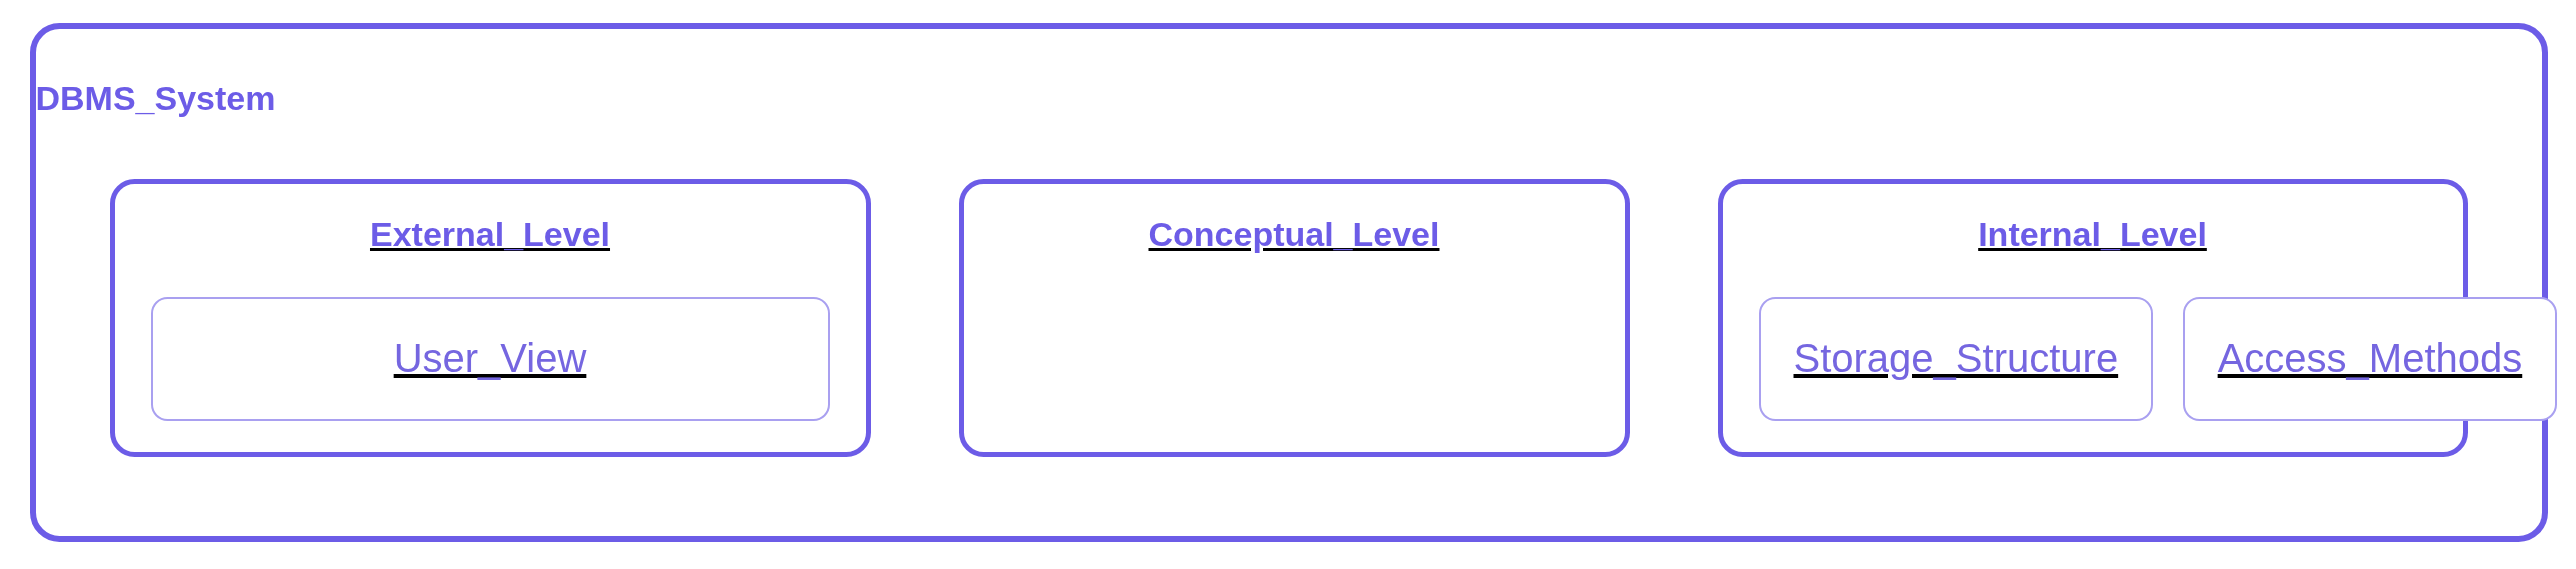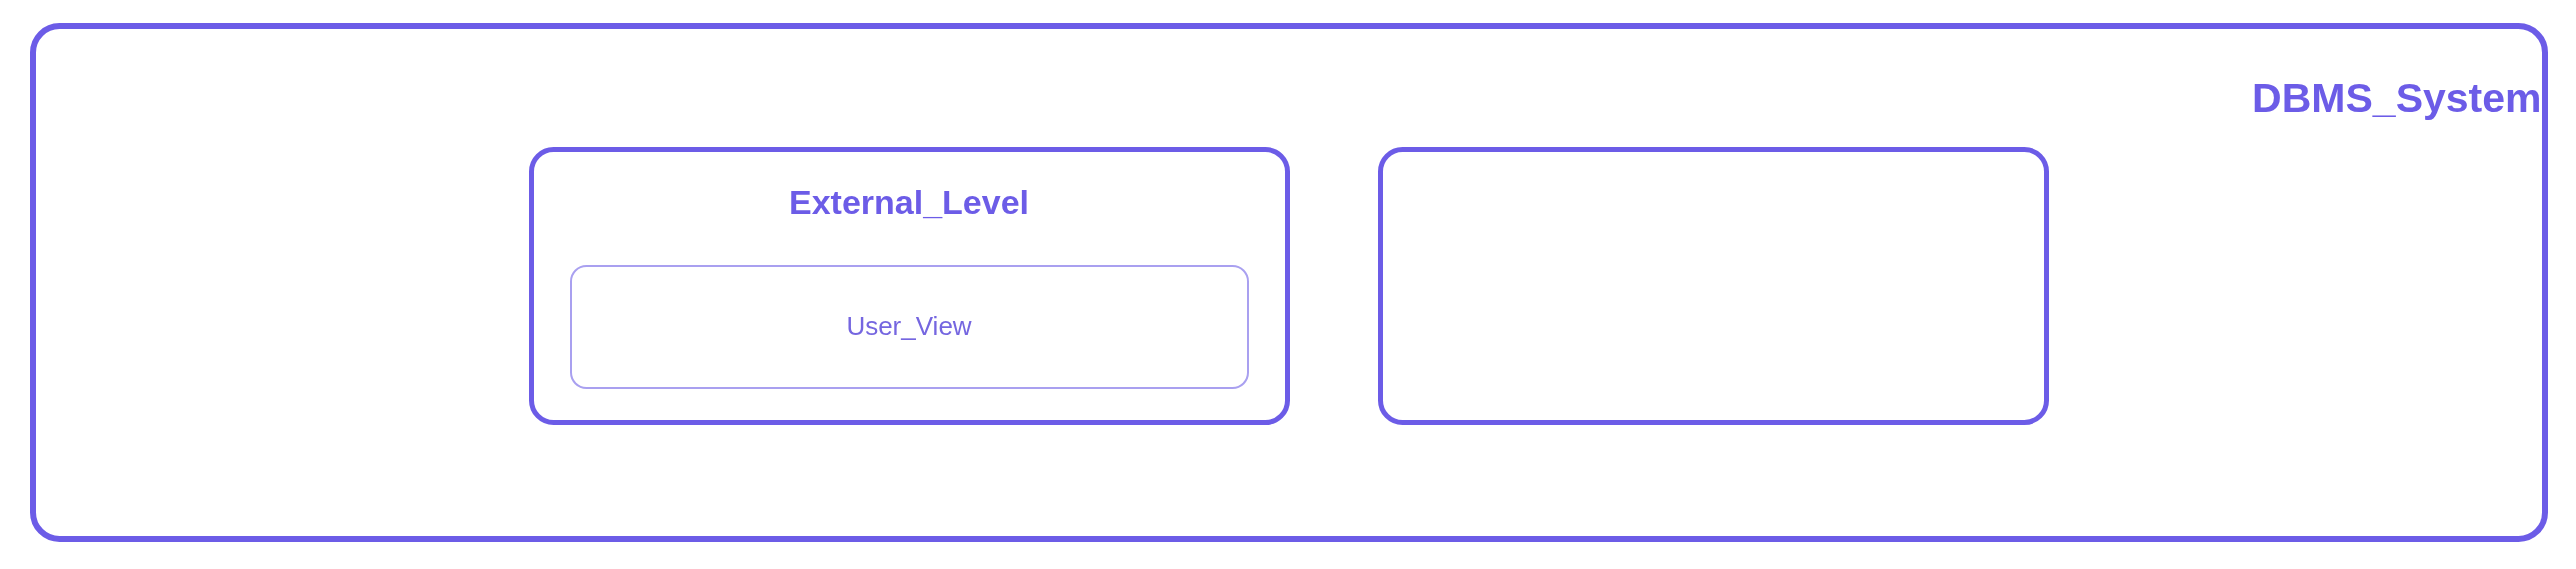--- a/index.html
+++ b/index.html
@@ -28,30 +28,31 @@
     width: 2518px;
     height: 519px;
     border: 6.5px solid var(--primary);
     border-radius: 29.5px;
     background: var(--bg);
   }
   .outer-title {
     margin-top: 49px;
     height: 41px;
     line-height: 41px;
-    text-align: right;
-    font-size: 41px;
+    text-align: left;
+    font-size: 34px;
     font-weight: bold;
     color: var(--primary);
   }
   .levels-row {
     display: flex;
     justify-content: center;
     gap: 88px;
-    margin-top: 28px;
+    margin-top: 60px;
+    text-decoration: underline;
   }
   .level-box {
     border: 5.7px solid var(--primary);
     border-radius: 24.6px;
     background: var(--bg);
     padding: 29.5px 36px 30px 36px;
     height: 278px;
   }
   .level-external   { width: 761px; }
   .level-conceptual { width: 671px; }
@@ -71,21 +72,21 @@
   }
   .node {
     flex: 1 1 auto;
     border: 2.5px solid var(--light-border);
     border-radius: 16.4px;
     background: var(--bg);
     display: flex;
     align-items: center;
     justify-content: center;
     padding: 0 33px;
-    font-size: 26px;
+    font-size: 40px;
     color: var(--node-text);
     white-space: nowrap;
   }
 </style>
 </head>
 <body>
 
 <div class="stage">
   <div class="outer-box">
     <div class="outer-title">DBMS_System</div>
@@ -93,19 +94,27 @@
     <div class="levels-row">
 
       <div class="level-box level-external">
         <div class="level-title">External_Level</div>
         <div class="nodes-row">
           <div class="node">User_View</div>
         </div>
       </div>
 
       <div class="level-box level-conceptual">
+        <div class="level-title">Conceptual_Level</div>
       </div>
 
+      <div class="level-box level-internal">
+        <div class="level-title">Internal_Level</div>
+        <div class="nodes-row">
+          <div class="node">Storage_Structure</div>
+          <div class="node">Access_Methods</div>
+        </div>
+      </div>
 
     </div>
   </div>
 </div>
 
 
 </body></html>

